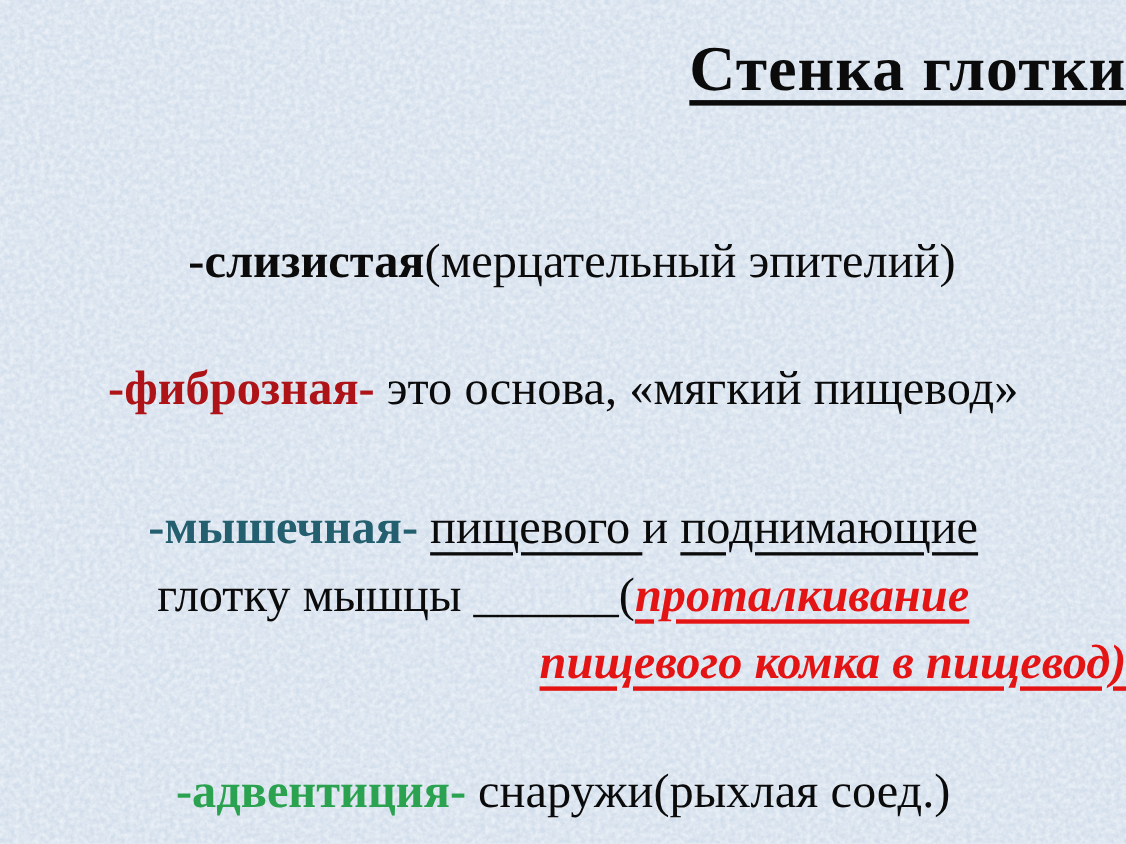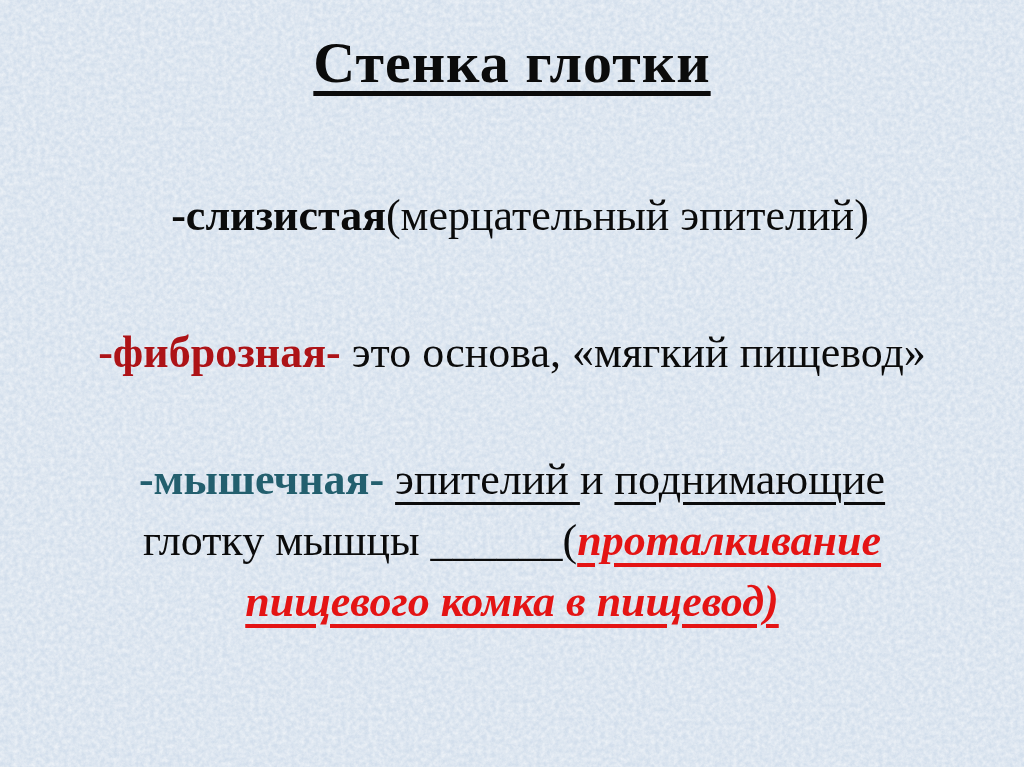--- a/index.html
+++ b/index.html
@@ -11,37 +11,37 @@
     position: relative; width: 1024px; height: 767px;
     background: #d3dfec; color: #0b0b0b;
   }
   .texture {
     position: absolute; inset: 0; width: 1024px; height: 767px;
     pointer-events: none;
   }
   .content { position: absolute; inset: 0; z-index: 1; }
   .title {
     position: absolute; top: 34px; left: 0; right: 0; margin: 0;
-    text-align: center; font-size: 58px; font-weight: 700; line-height: 1;
+    text-align: right; font-size: 58px; font-weight: 700; line-height: 1;
     letter-spacing: 1px;
     text-decoration: underline;
     text-decoration-thickness: 5px;
     text-underline-offset: 9px;
     white-space: pre;
   }
   .line {
     position: absolute; left: 0; right: 0; margin: 0;
     text-align: center; font-size: 44px; line-height: 1;
     white-space: pre;
   }
-  .l-mucosa     { top: 194px; padding-left: 16px; }
+  .l-mucosa     { top: 216px; padding-left: 16px; }
   .l-fibrous    { top: 331px; }
   .l-muscular1  { top: 458px; }
   .l-muscular2  { top: 519px; }
-  .l-muscular3  { top: 580px; }
+  .l-muscular3  { top: 580px; text-align: right; }
   .l-adventitia { top: 698px; }
 
   .b { font-weight: 700; }
   .term-darkred { color: #ad1317; font-weight: 700; }
   .term-teal    { color: #235f6e; font-weight: 700; text-align: center; }
   .term-green   { color: #2ba24f; font-weight: 700; }
   .u {
     text-decoration: underline;
     text-decoration-thickness: 3px;
     text-underline-offset: 8px;
@@ -75,21 +75,22 @@
   </svg>
 
   <div class="content">
 
     <h1 class="title">Стенка глотки</h1>
 
     <p class="line l-mucosa"><span class="b">-слизистая</span><span>(мерцательный эпителий)</span></p>
 
     <p class="line l-fibrous"><span class="term-darkred">-фиброзная-</span><span> это основа, «мягкий пищевод»</span></p>
 
-    <p class="line l-muscular1"><span class="term-teal">-мышечная-</span><span> </span><span class="u">эпителий </span><span>и </span><span class="u">поднимающие</span></p>
+    <p class="line l-muscular1"><span class="term-teal">-мышечная-</span><span> </span><span class="u">пищевого </span><span>и </span><span class="u">поднимающие</span></p>
 
     <p class="line l-muscular2"><span>глотку мышцы </span><span>______</span><span>(</span><span class="red-em">проталкивание</span></p>
 
     <p class="line l-muscular3"><span class="red-em">пищевого комка в пищевод)</span></p>
 
+    <p class="line l-adventitia"><span class="term-green">-адвентиция-</span><span> снаружи(рыхлая соед.)</span></p>
 
   </div>
 </div>
 
 </body></html>

